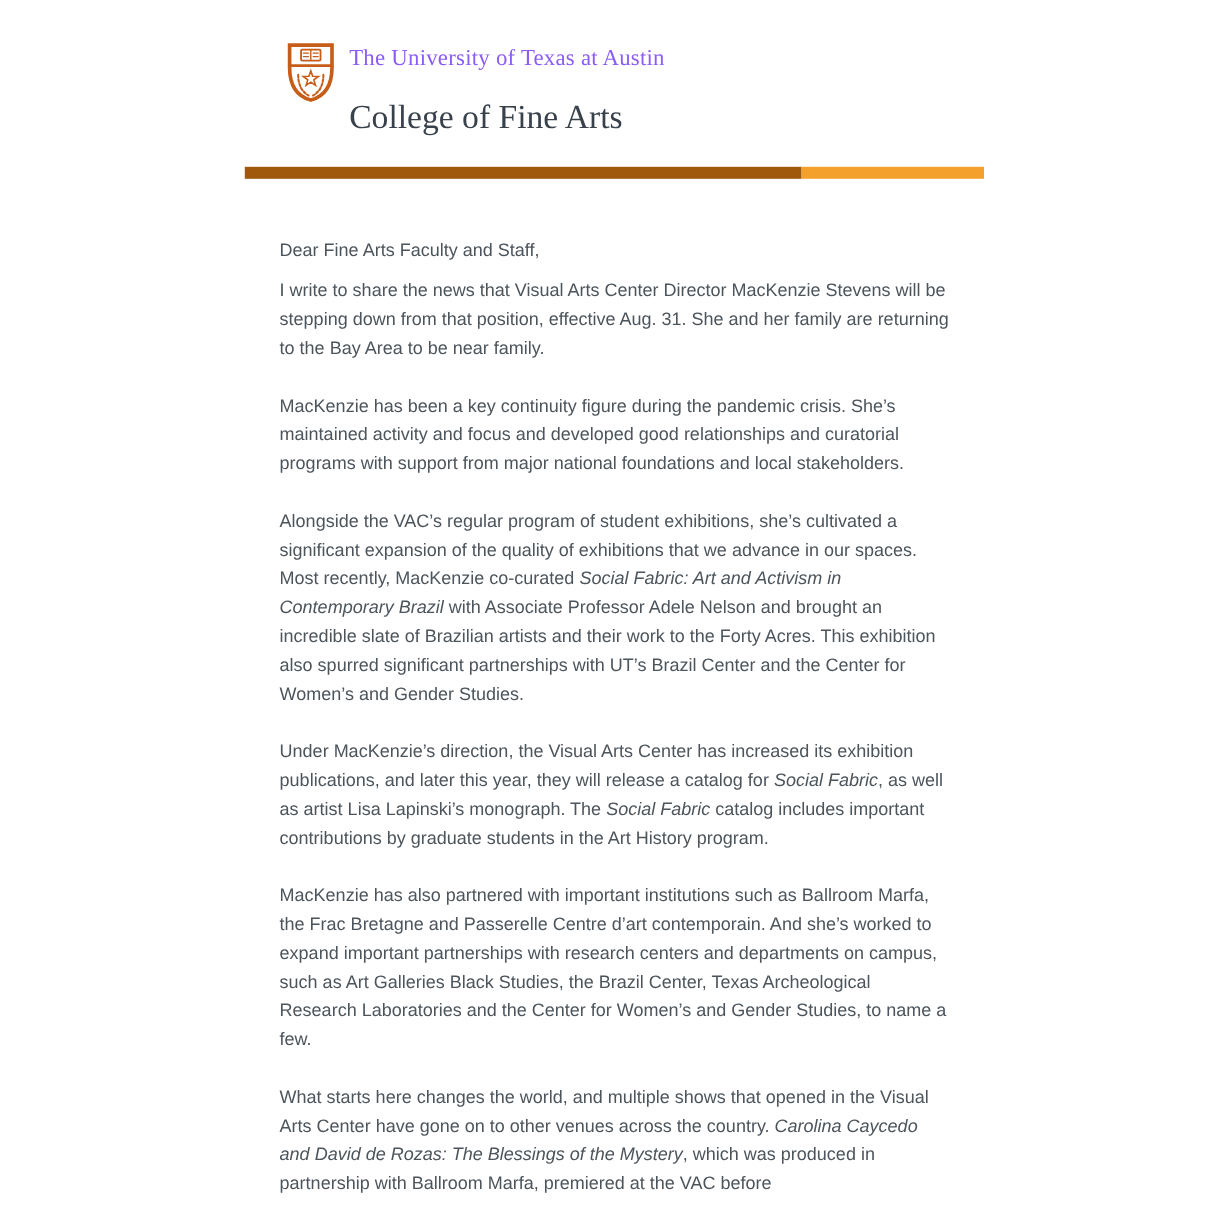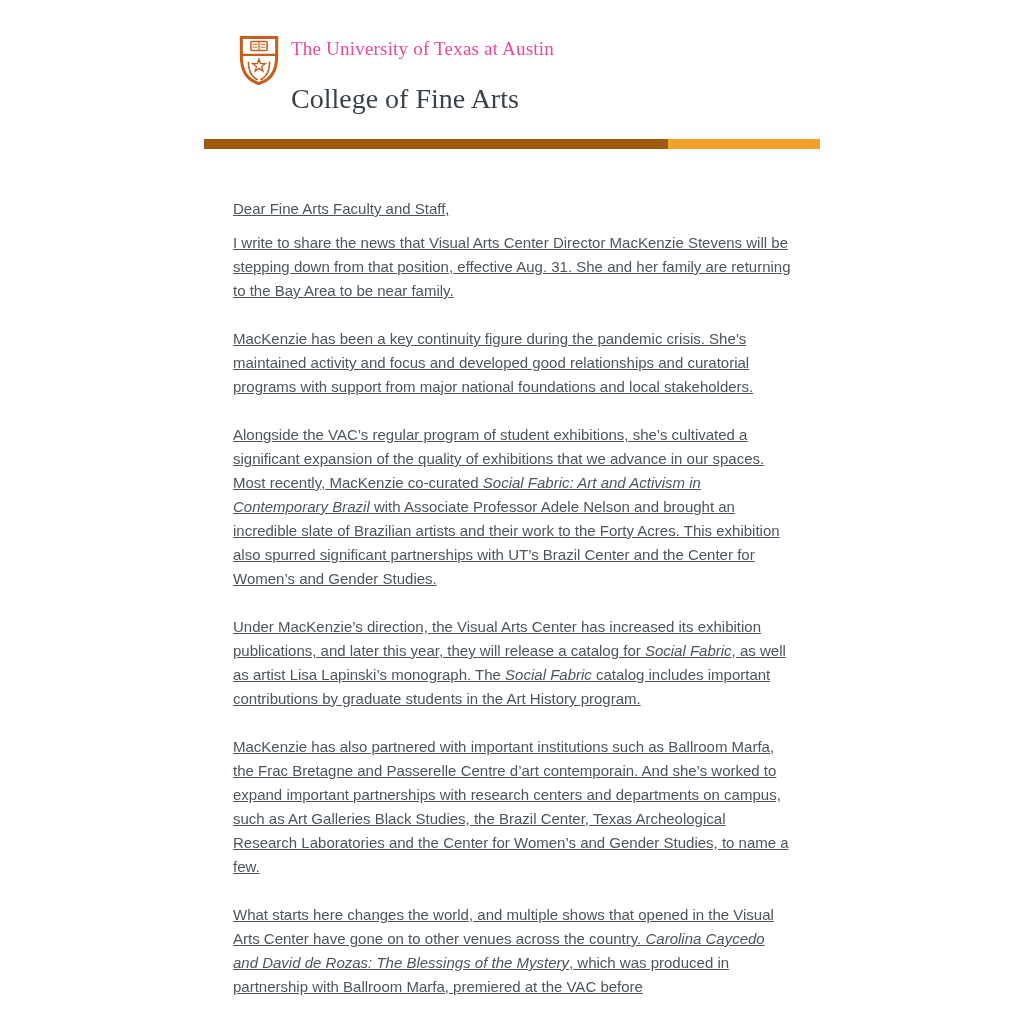--- a/index.html
+++ b/index.html
@@ -44,21 +44,20 @@
     display: flex;
     width: 100%;
   }
   .divider-dark  { width: 75.4%; background: #A0580A; }
   .divider-light { flex: 1;      background: #F4A02D; }
   .content {
     padding: 48px 28px 0 29px;
     color: #4D555C;
     font-size: 15px;
     line-height: 24px;
-    text-decoration: underline;
   }
   .salutation { margin: 0 0 10px 0; }
   .para { margin: 0 0 24px 0; }
   .para i { font-style: italic; }
 </style>
 </head>
 <body>
 
 <div class="email">
 
@@ -70,21 +69,21 @@
       <line x1="22" y1="7.5" x2="22" y2="17" stroke-width="1.2"></line>
       <line x1="15.5" y1="10.5" x2="20" y2="10.5" stroke-width="1"></line>
       <line x1="24" y1="10.5" x2="28.5" y2="10.5" stroke-width="1"></line>
       <line x1="15.5" y1="13.5" x2="20" y2="13.5" stroke-width="1"></line>
       <line x1="24" y1="13.5" x2="28.5" y2="13.5" stroke-width="1"></line>
       <polygon points="22,26 23.65,30.73 28.66,30.84 24.66,33.87 26.11,38.66 22,35.8 17.89,38.66 19.34,33.87 15.34,30.84 20.35,30.73" stroke-width="1.4" fill="#ffffff"></polygon>
       <path d="M11,29.5 C11,38 14,44 20,47.5" stroke-width="1.8" stroke-dasharray="2.2 1.7"></path>
       <path d="M33,29.5 C33,38 30,44 24,47.5" stroke-width="1.8" stroke-dasharray="2.2 1.7"></path>
     </svg>
     <div class="logo-text">
-      <div class="logo-university" style="color: #ec4899;">The University of Texas at Austin</div>
+      <div class="logo-university" style="color: #8b5cf6;">The University of Texas at Austin</div>
       <div class="logo-college" style="color: rgb(57, 66, 75);">College of Fine Arts</div>
     </div>
   </div>
 
   <div class="divider">
     <span class="divider-dark" style="background: rgb(160, 88, 10);"></span>
     <span class="divider-light" style="background: rgb(244, 160, 45);"></span>
   </div>
 
   <div class="content" style="color: rgb(77, 85, 92);">

